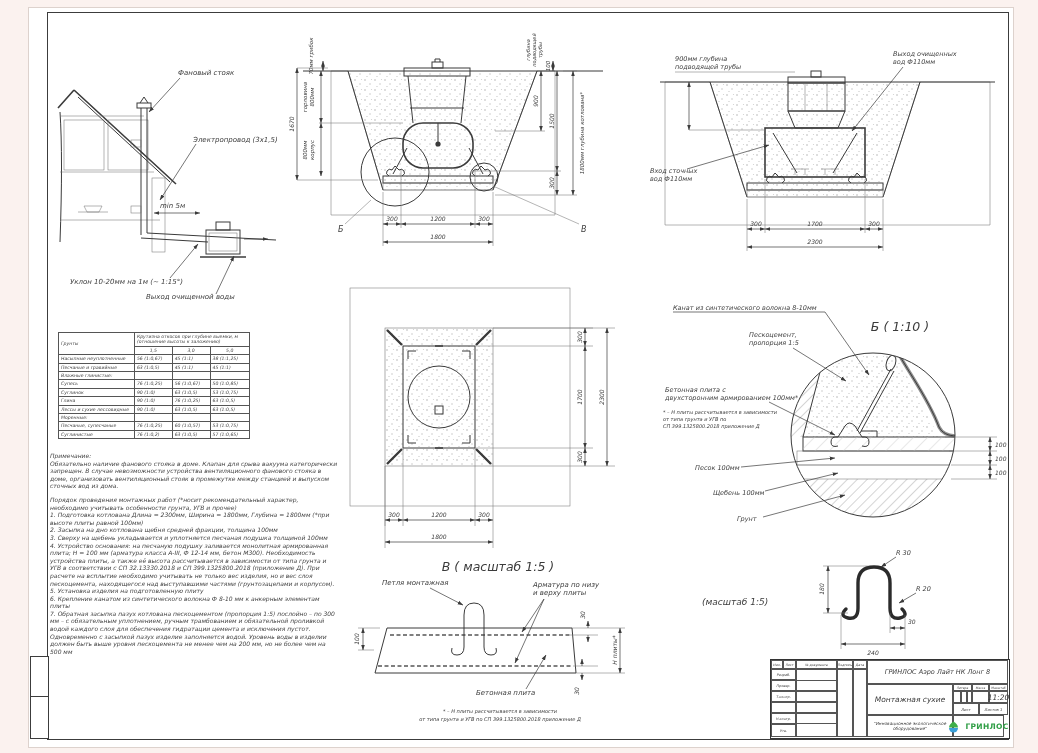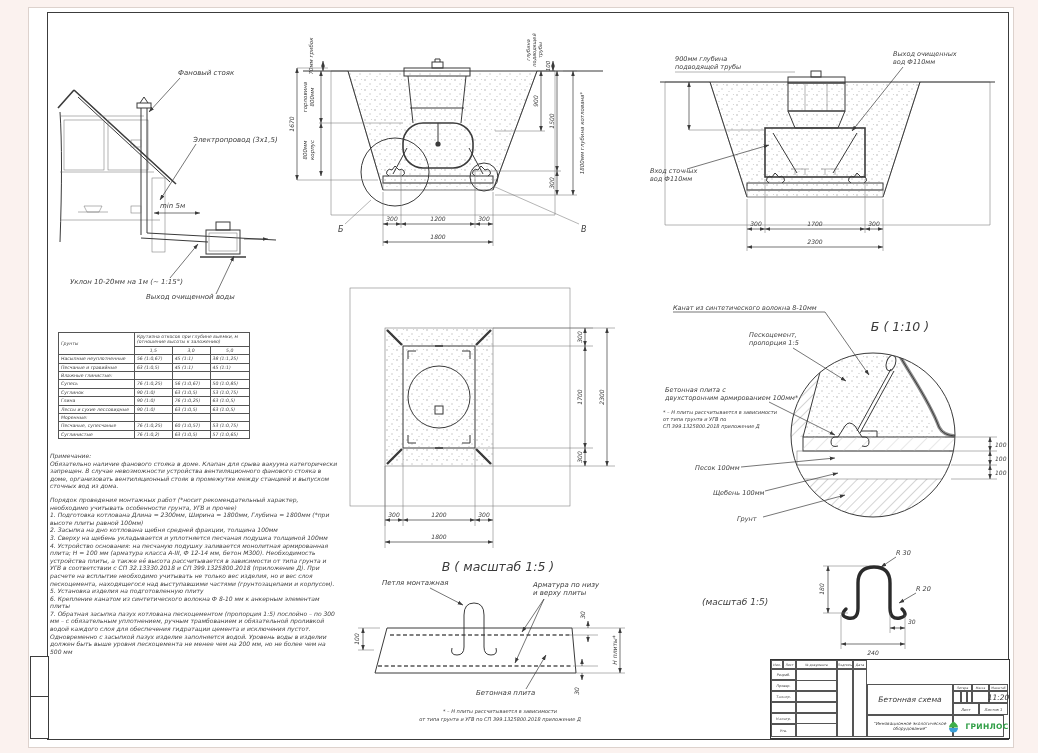--- a/index.html
+++ b/index.html
@@ -434,21 +434,22 @@
     <div class="cell" style="left:0;top:53px;width:25px;height:11px;font-size:3.4px">Н.контр.</div>
     <div class="cell" style="left:0;top:64px;width:25px;height:13px;font-size:3.4px">Утв.</div>
     <div class="cell" style="left:25px;top:9px;width:41px;height:68px"></div>
     <div class="cell" style="left:66px;top:9px;width:16px;height:68px"></div>
     <div class="cell" style="left:82px;top:9px;width:14px;height:68px"></div>
     <div class="cell" style="left:25px;top:20px;width:41px;height:11px"></div>
     <div class="cell" style="left:25px;top:31px;width:41px;height:11px"></div>
     <div class="cell" style="left:25px;top:42px;width:41px;height:11px"></div>
     <div class="cell" style="left:25px;top:53px;width:41px;height:11px"></div>
 
-    <div class="cell" style="left:96px;top:24px;width:86px;height:31px;font-size:7.5px">Бетонная схема</div>
+    <div class="cell" style="left:96px;top:0;width:141px;height:24px;font-size:6.5px">ГРИНЛОС Аэро Лайт НК Лонг 8</div>
+    <div class="cell" style="left:96px;top:24px;width:86px;height:31px;font-size:7.5px">Монтажная сухие</div>
     <div class="cell" style="left:182px;top:24px;width:19px;height:7px;font-size:3px">Литера</div>
     <div class="cell" style="left:201px;top:24px;width:17px;height:7px;font-size:3px">Масса</div>
     <div class="cell" style="left:218px;top:24px;width:19px;height:7px;font-size:3px">Масштаб</div>
     <div class="cell" style="left:182px;top:31px;width:8px;height:12px"></div>
     <div class="cell" style="left:190px;top:31px;width:6px;height:12px"></div>
     <div class="cell" style="left:196px;top:31px;width:5px;height:12px"></div>
     <div class="cell" style="left:201px;top:31px;width:17px;height:12px"></div>
     <div class="cell" style="left:218px;top:31px;width:19px;height:12px;font-size:7.5px">11:20</div>
     <div class="cell" style="left:182px;top:43px;width:26px;height:12px;font-size:3.8px">Лист</div>
     <div class="cell" style="left:208px;top:43px;width:29px;height:12px;font-size:3.8px">Листов 1</div>

